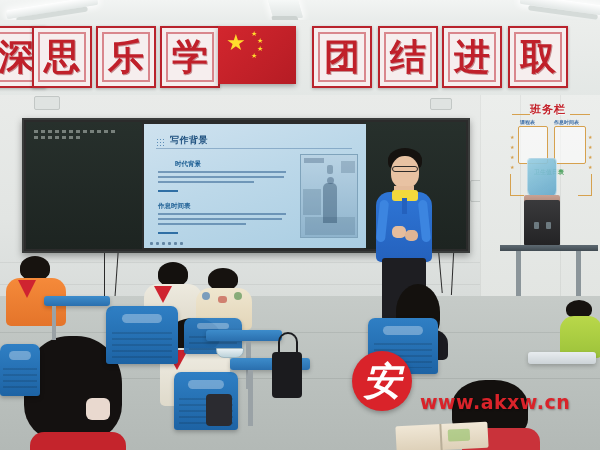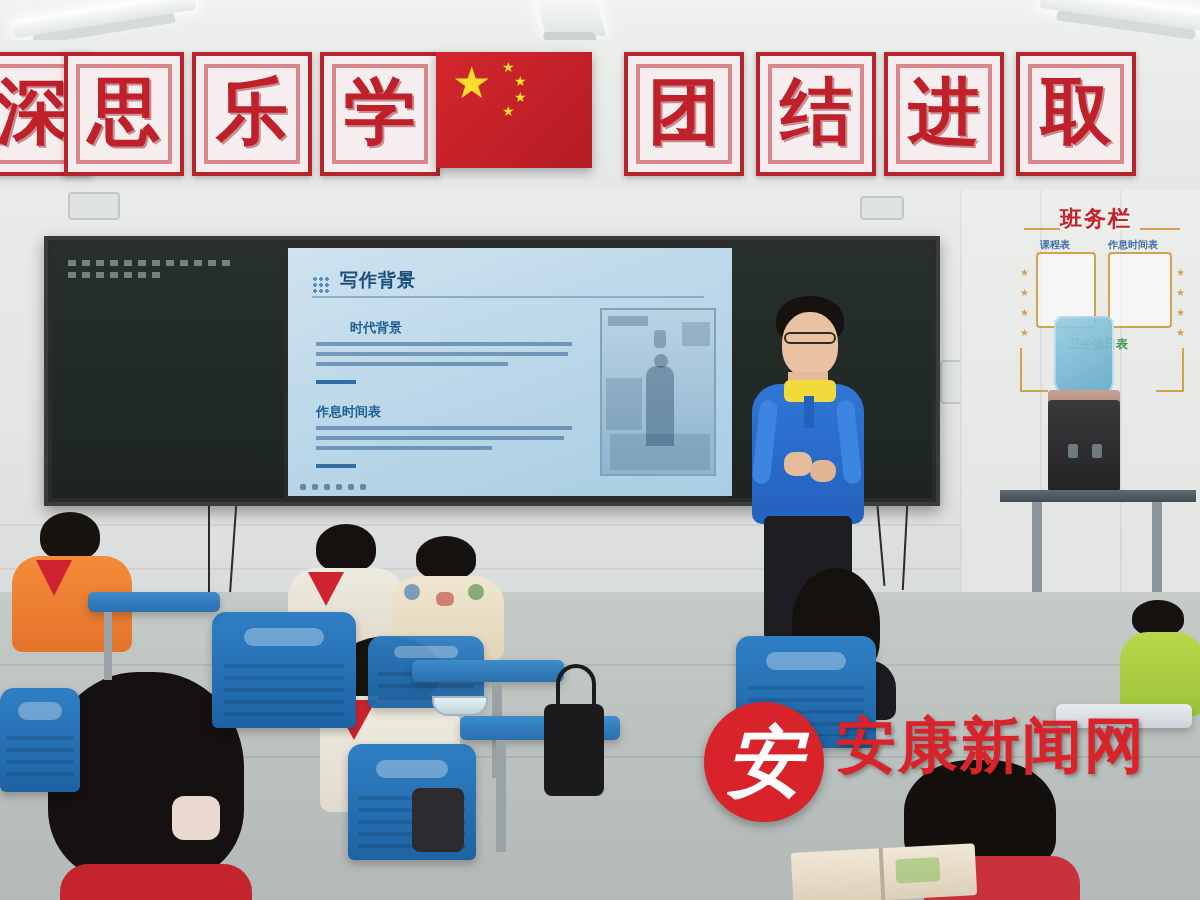--- a/index.html
+++ b/index.html
@@ -438,16 +438,16 @@
 
   <div style="position:absolute;left:396px;top:424px;width:92px;height:26px;background:linear-gradient(#f0e7d6,#ddd0b8);border-radius:2px;transform:rotate(-3deg);">
     <div style="position:absolute;left:44px;top:0;width:2px;height:26px;background:#b9ae98;"></div>
     <div style="position:absolute;left:52px;top:6px;width:22px;height:12px;background:#8fbf63;opacity:.6;border-radius:2px;"></div>
   </div>
 
   <div class="wm">
     <div class="wm-circle">
       <div class="wm-glyph">安</div>
     </div>
-    <div class="wm-text">安康新闻网</div>
+    <div class="wm-url">www.akxw.cn</div>
   </div>
 
 </div>
 
 </body></html>

